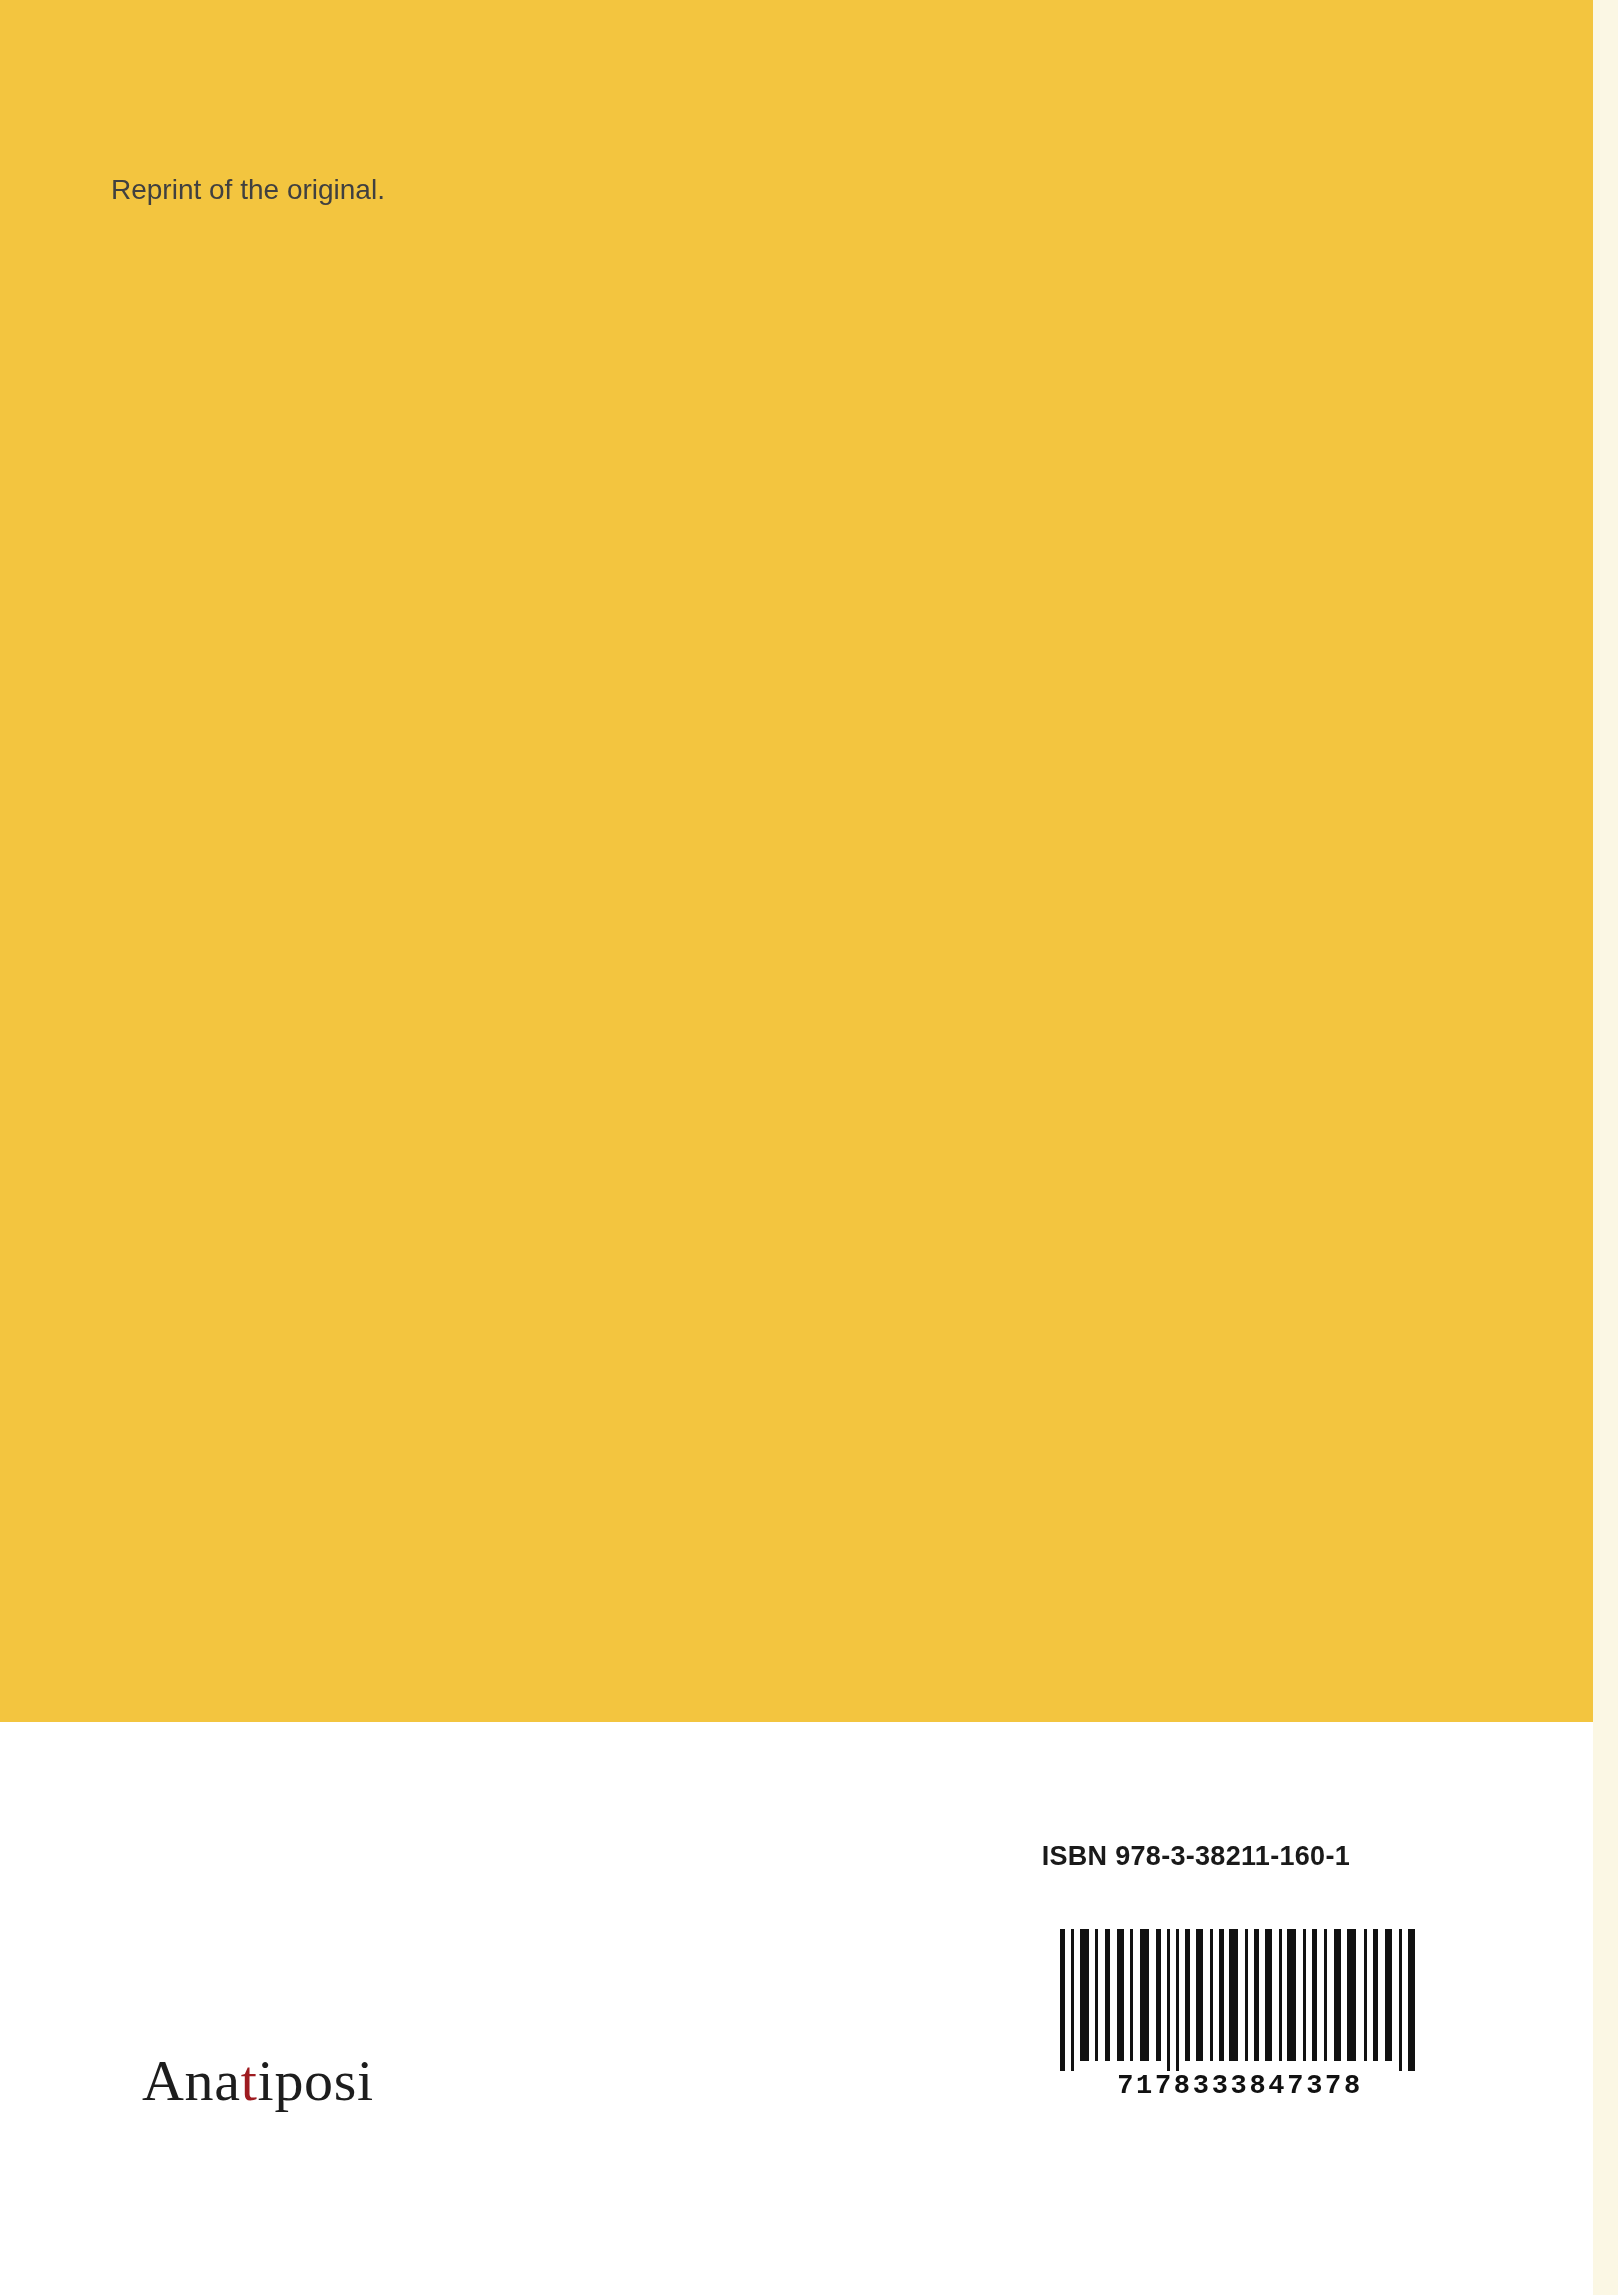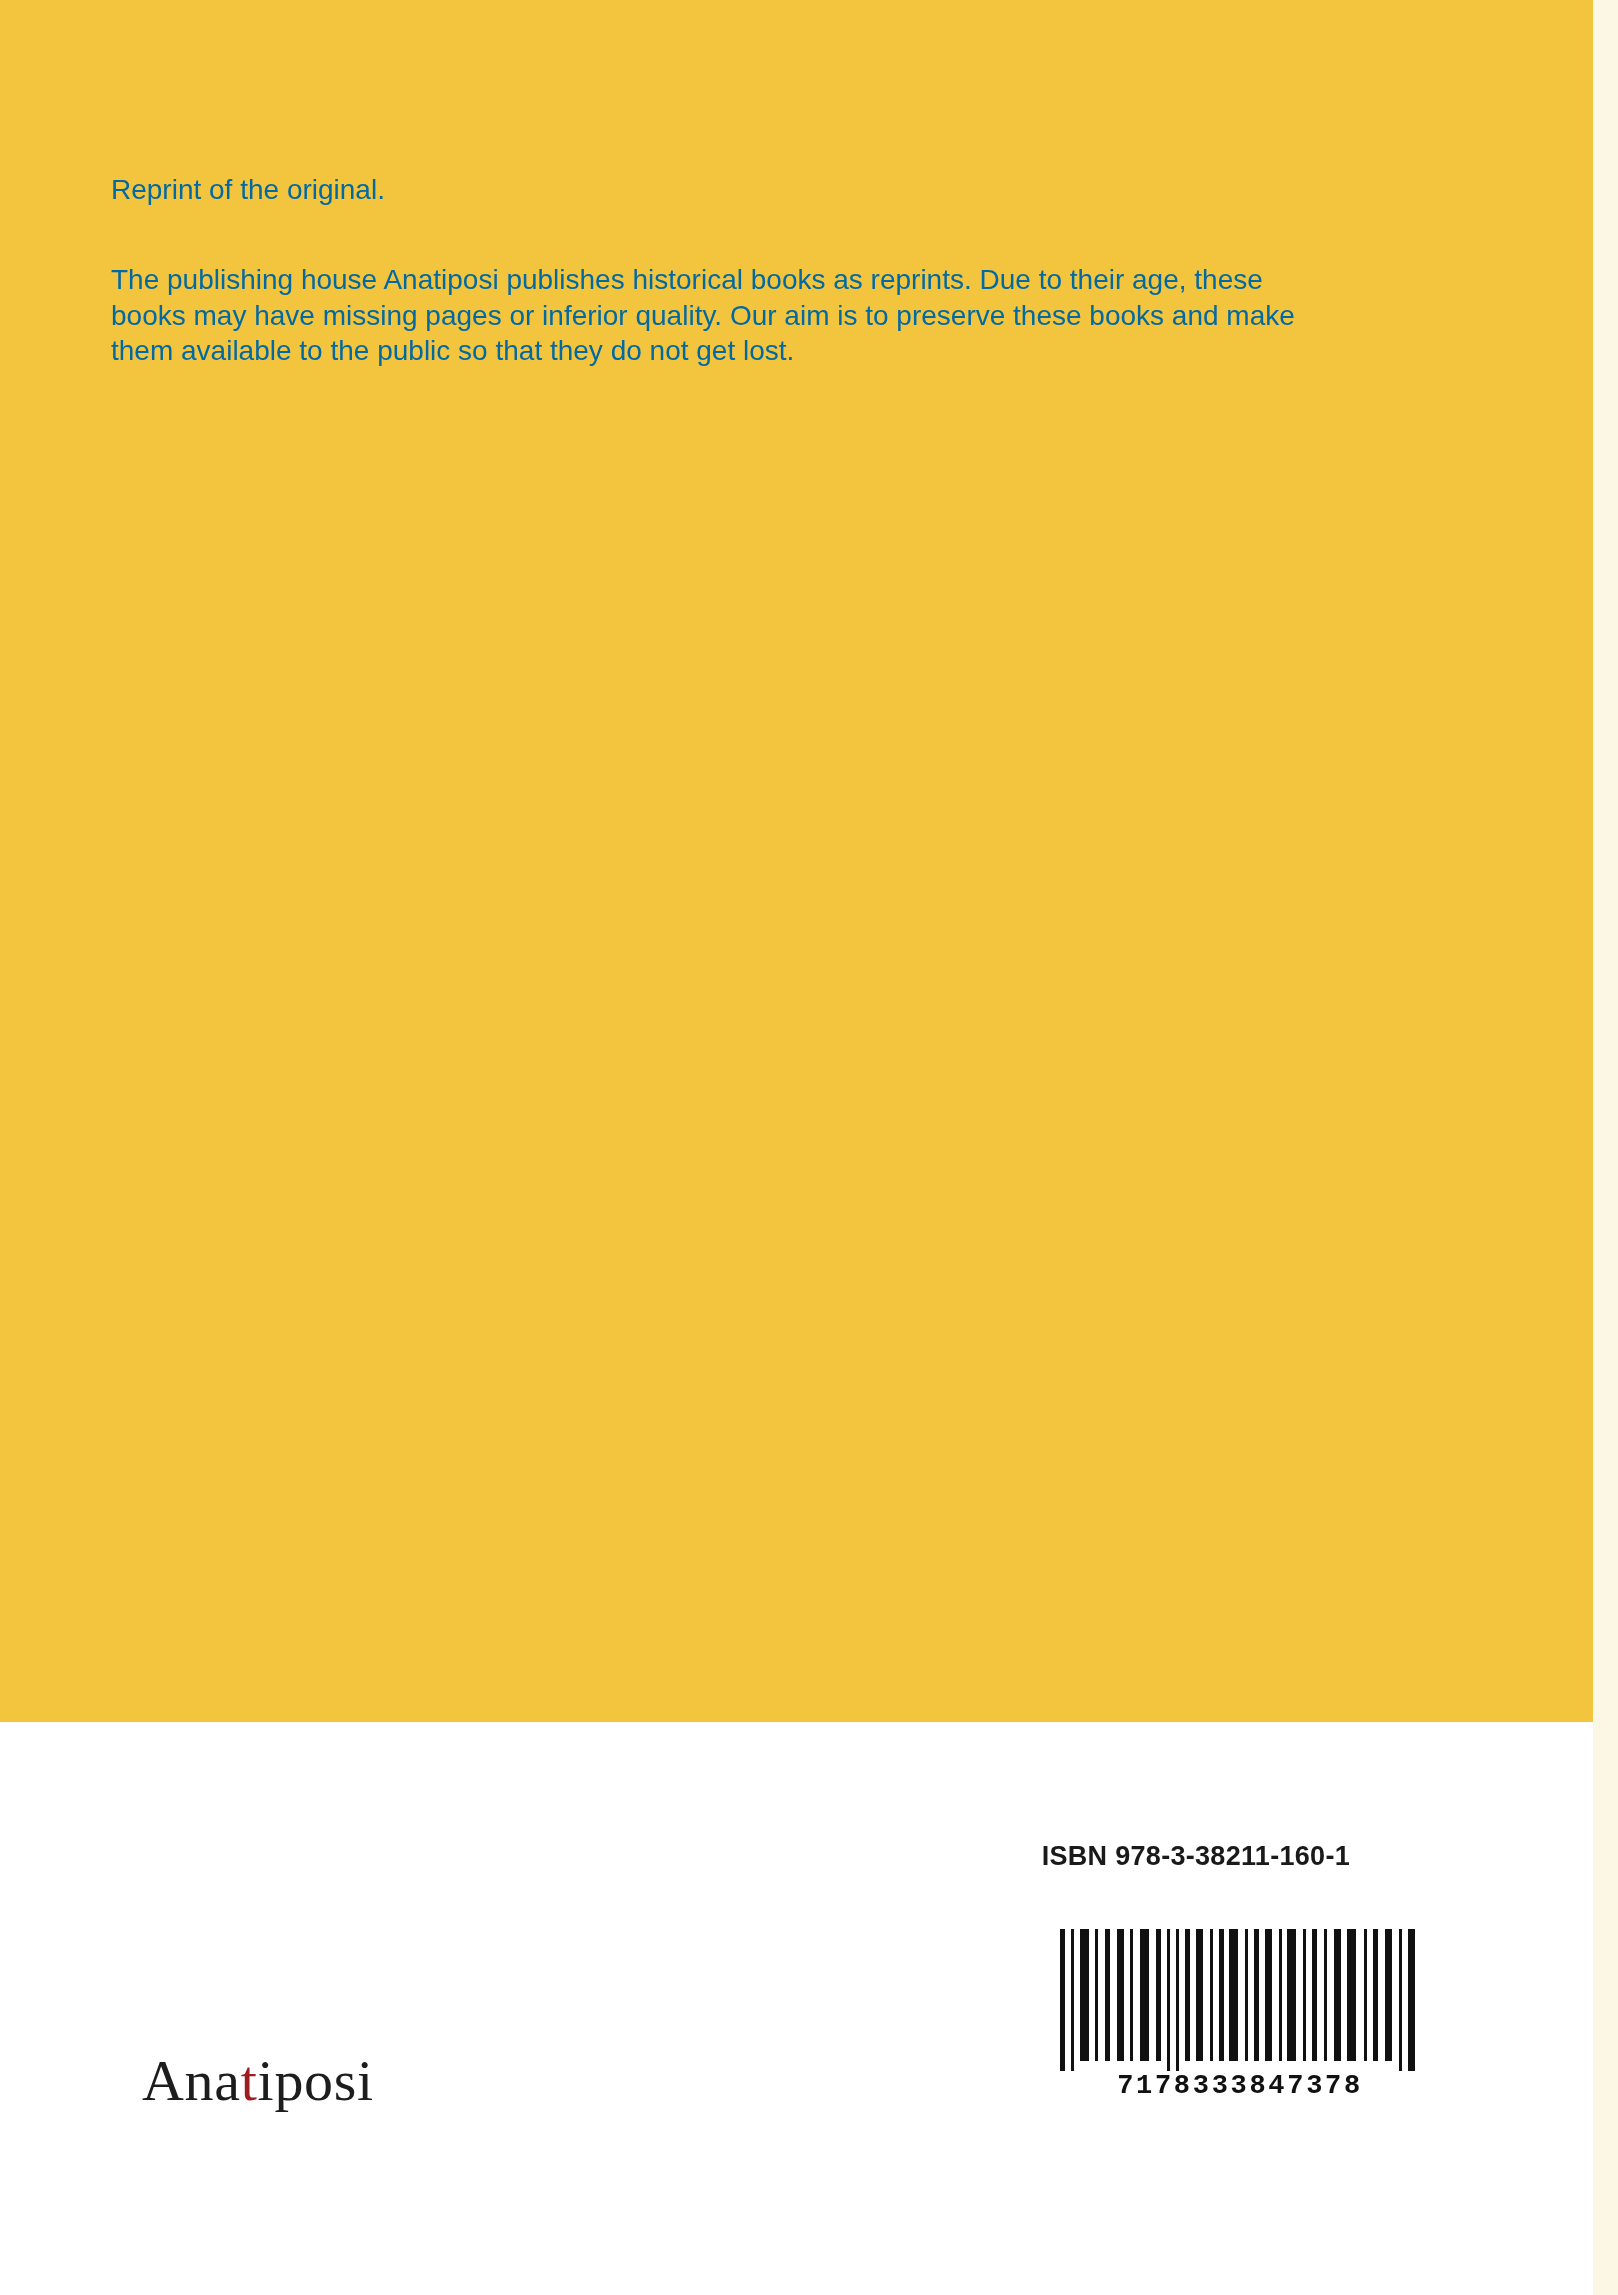--- a/index.html
+++ b/index.html
@@ -42,21 +42,21 @@
     top: 0;
     width: 25px;
     height: 2295px;
     background: #fbf7e4;
   }
   .blurb {
     position: absolute;
     left: 111px;
     top: 172px;
     width: 1207px;
-    color: #0369a1;
+    color: #404040;
     font-size: 28px;
     line-height: 1.28;
   }
   .blurb .line-one {
     margin: 0 0 54px 0;
   }
   .blurb .para {
     margin: 0;
   }
   .isbn-text {
@@ -117,21 +117,20 @@
 <body>
 
 <div class="page">
 
   <div class="cover-top"></div>
   <div class="cover-bottom"></div>
   <div class="edge-strip"></div>
 
   <div class="blurb">
     <p class="line-one">Reprint of the original.</p>
-    <p class="para">The publishing house Anatiposi publishes historical books as reprints. Due to their age, these books may have missing pages or inferior quality. Our aim is to preserve these books and make them available to the public so that they do not get lost.</p>
   </div>
 
   <div class="isbn-text">ISBN 978-3-38211-160-1</div>
 
   <div class="barcode-wrap">
     <div class="barcode-bars">
       <span class="bar" style="left:4px;width:5.4px;height:155px;"></span>
       <span class="bar" style="left:15px;width:3.4px;height:155px;"></span>
       <span class="bar" style="left:24px;width:9.4px;height:132px;"></span>
       <span class="bar" style="left:39px;width:3.4px;height:132px;"></span>

